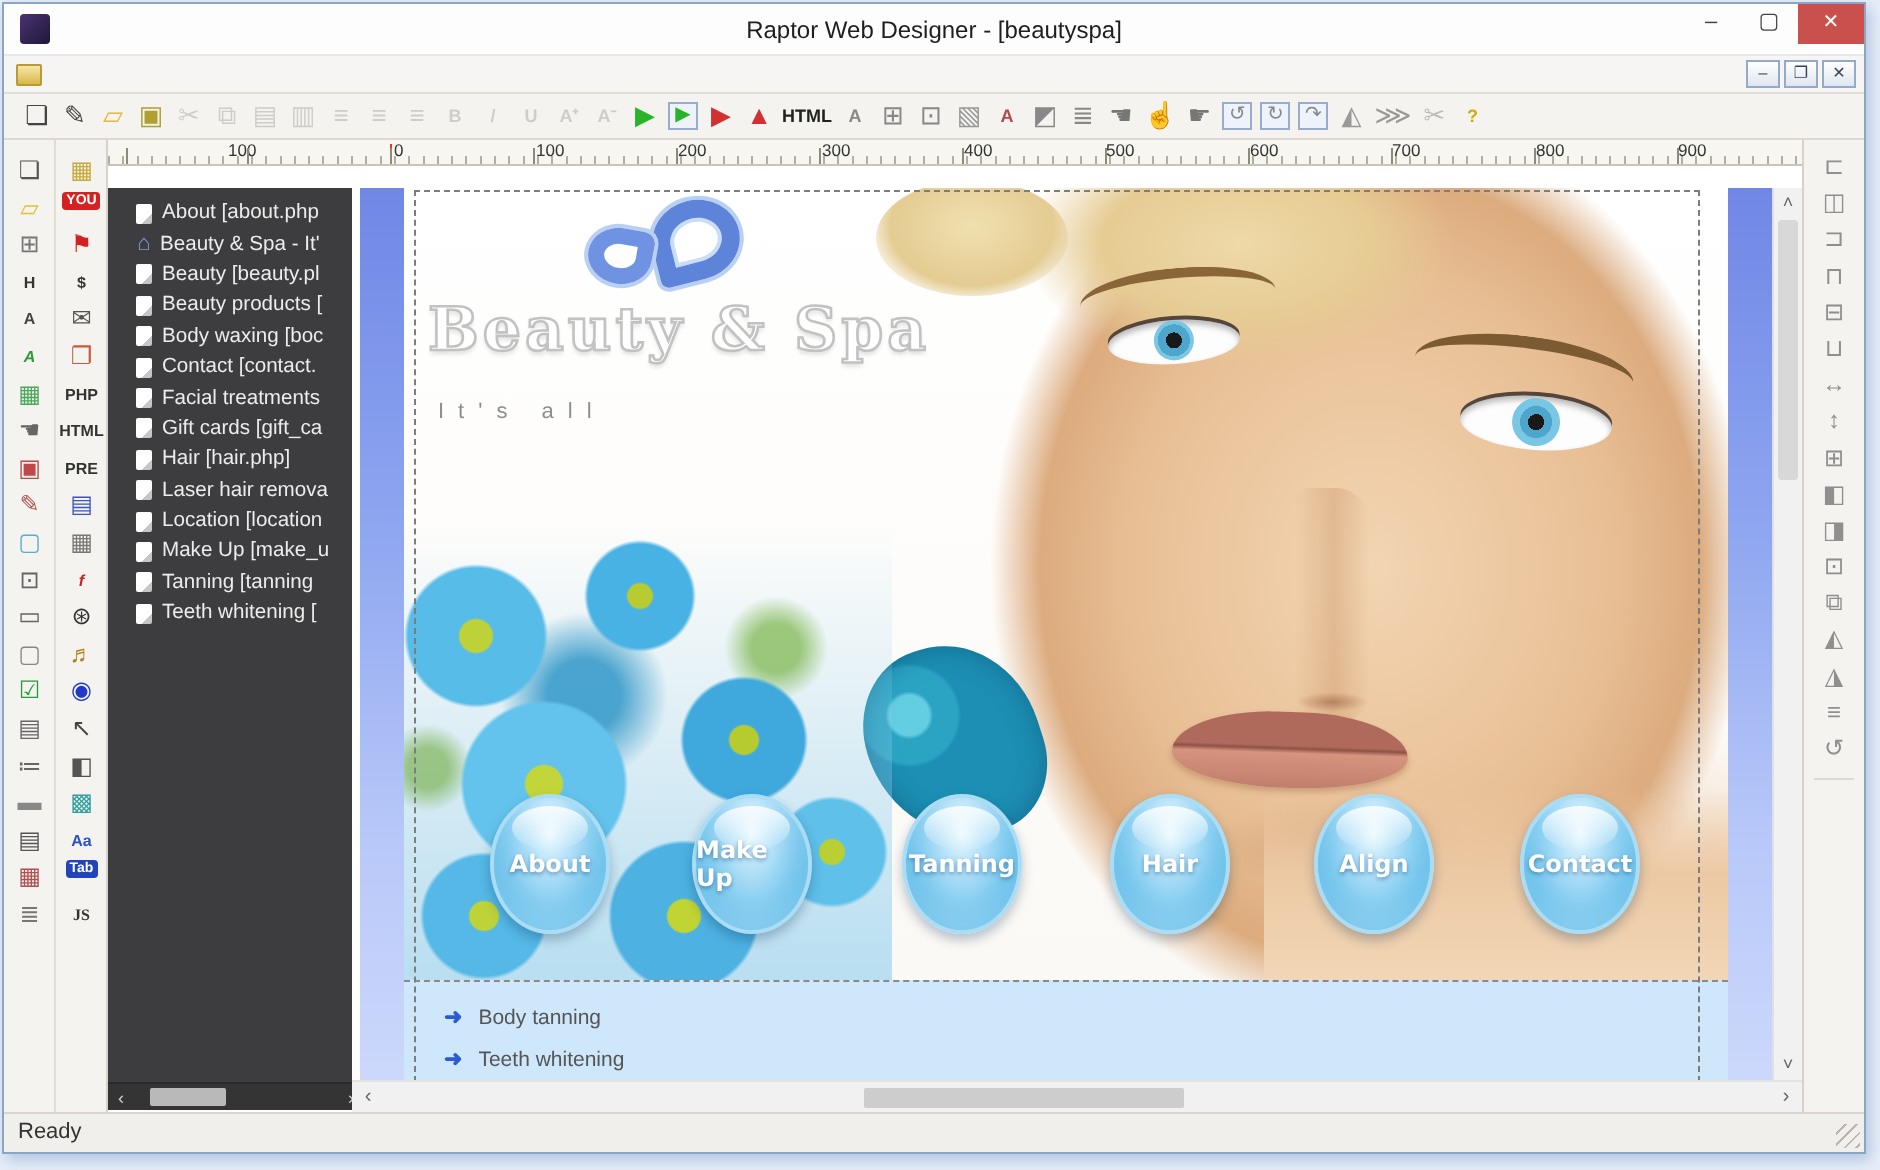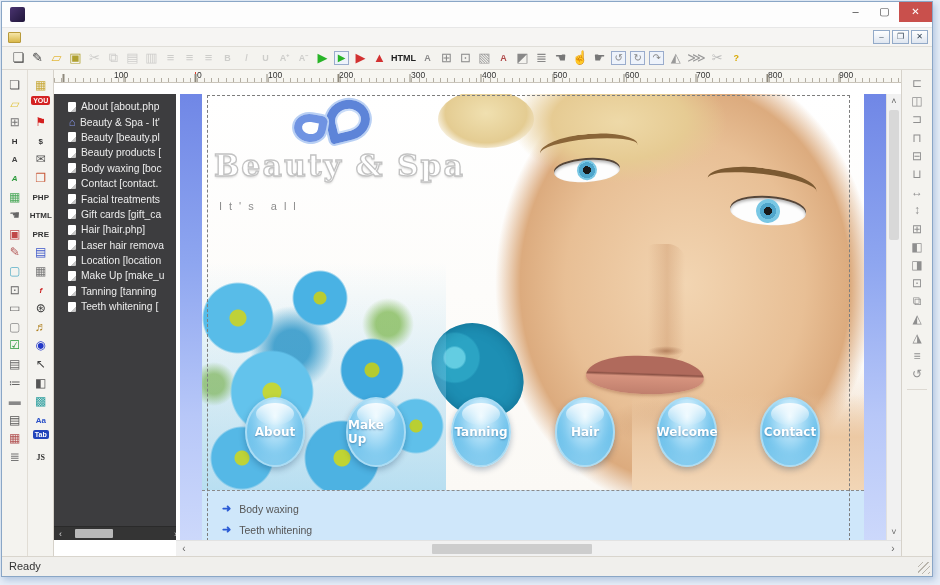--- a/index.html
+++ b/index.html
@@ -40,21 +40,21 @@
 
   #mainarea{position:absolute;left:52px;top:0;right:31px;height:100%}
   #indic{height:11px;background:#f4f2ec;border-bottom:1px solid #e7e4dc;font-size:10px;line-height:11px;text-align:center;color:#1c1c1c}
   #ruler{position:relative;height:13px;background:#f7f6f1;border-bottom:1px solid #c9c4ba;overflow:hidden}
   #ruler::before{content:"";position:absolute;left:0;right:0;bottom:0;height:4px;background:repeating-linear-gradient(90deg,#b3aea3 0 1px,transparent 1px 7.15px)}
   #ruler::after{content:"";position:absolute;left:0;right:0;bottom:0;height:8px;background:repeating-linear-gradient(90deg,#8f897c 0 1px,transparent 1px 71.5px);background-position:69.5px 0}
   .rlab{position:absolute;top:0;font-size:8.5px;color:#333}
   .rmark{position:absolute;left:141px;top:2px;bottom:0;width:1px;background:#e03a2a}
 
   
-  #treepanel{position:absolute;left:0;top:24px;width:136px;bottom:16px;background:#3d3d3f;border-right:1px solid #2b2b2b;overflow:hidden}
+  #treepanel{position:absolute;left:0;top:24px;width:136px;bottom:1px;background:#3d3d3f;border-right:1px solid #2b2b2b;overflow:hidden}
   #treeitems{padding-top:5px}
   .titem{display:flex;align-items:center;height:15.4px;padding-left:14px;color:#ececec;font-size:10.3px;white-space:nowrap;overflow:hidden}
   .pico{width:8px;height:10px;margin-right:5px;background:linear-gradient(135deg,#fff 72%,#c6c6c6 72%);border-radius:1px;flex:none}
   .home{width:12px;margin-right:2px;margin-left:-2px;color:#8696ea;font-size:11px;line-height:11px;text-align:center;flex:none}
   #treevs{position:absolute;right:0;top:0;width:7px;bottom:14px;background:#9b9b9b}
   #treevs .th{position:absolute;left:1px;right:1px;top:3px;height:70px;background:#c4c4c4;border-radius:2px}
   #treehs{position:absolute;left:0;right:7px;bottom:0;height:14px;background:#343434;display:flex;align-items:center;border-top:1px solid #2a2a2a}
   #treehs .ar{width:13px;text-align:center;color:#d8d8d8;font-size:9px}
   #treehs .track{position:relative;flex:1;height:9px}
   #treehs .th{position:absolute;left:8px;top:0;width:38px;height:9px;background:#b9b9b9;border-radius:1px}
@@ -128,20 +128,21 @@
   #status{position:absolute;left:0;right:0;bottom:0;height:20px;background:#f0efec;border-top:1px solid #d9d5cd;font-size:11px;color:#333;line-height:18px;padding-left:7px}
   #status::after{content:"";position:absolute;right:2px;bottom:2px;width:12px;height:12px;background:repeating-linear-gradient(135deg,transparent 0 3px,#b9b5ad 3px 4px)}
 </style>
 </head>
 <body>
 
 <div id="win">
 
   <div class="titlebar">
     <span class="appicon"></span>
+    <div class="title">Raptor Web Designer - [beautyspa]</div>
     <div class="wbtns">
       <span class="wbtn">–</span>
       <span class="wbtn">▢</span>
       <span class="wbtn close">✕</span>
     </div>
   </div>
 
   <div class="menubar">
     <span class="childicon"></span>
     <span class="mdibtns">
@@ -368,32 +369,32 @@
               <div class="navbtn" style="left: 144px;">
                 <span>Make Up</span>
               </div>
               <div class="navbtn" style="left: 249px;">
                 <span>Tanning</span>
               </div>
               <div class="navbtn" style="left: 353px;">
                 <span>Hair</span>
               </div>
               <div class="navbtn" style="left: 455px;">
-                <span>Welcome</span>
+                <span>Align</span>
               </div>
               <div class="navbtn" style="left: 558px;">
                 <span>Contact</span>
               </div>
             </div>
 
           <div id="welcome">
             <div id="bullets" style="padding-top:7px">
                 <div class="brow">
                   <span class="barr">➜</span>
-                  <span>Body waxing</span>
+                  <span>Body tanning</span>
                 </div>
                 <div class="brow">
                   <span class="barr">➜</span>
                   <span>Teeth whitening</span>
                 </div>
               </div>
           </div>
 
           <div id="selrect"></div>
         </div>

